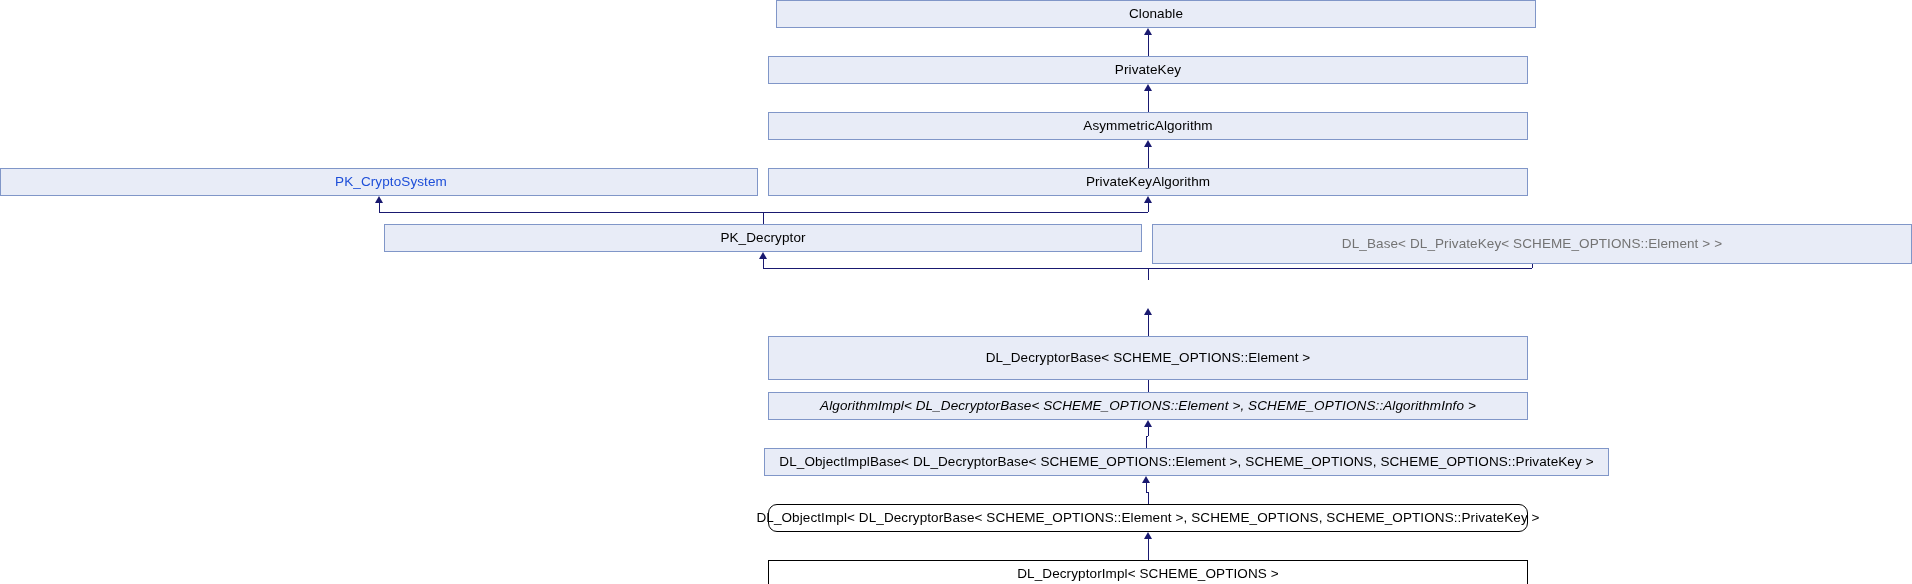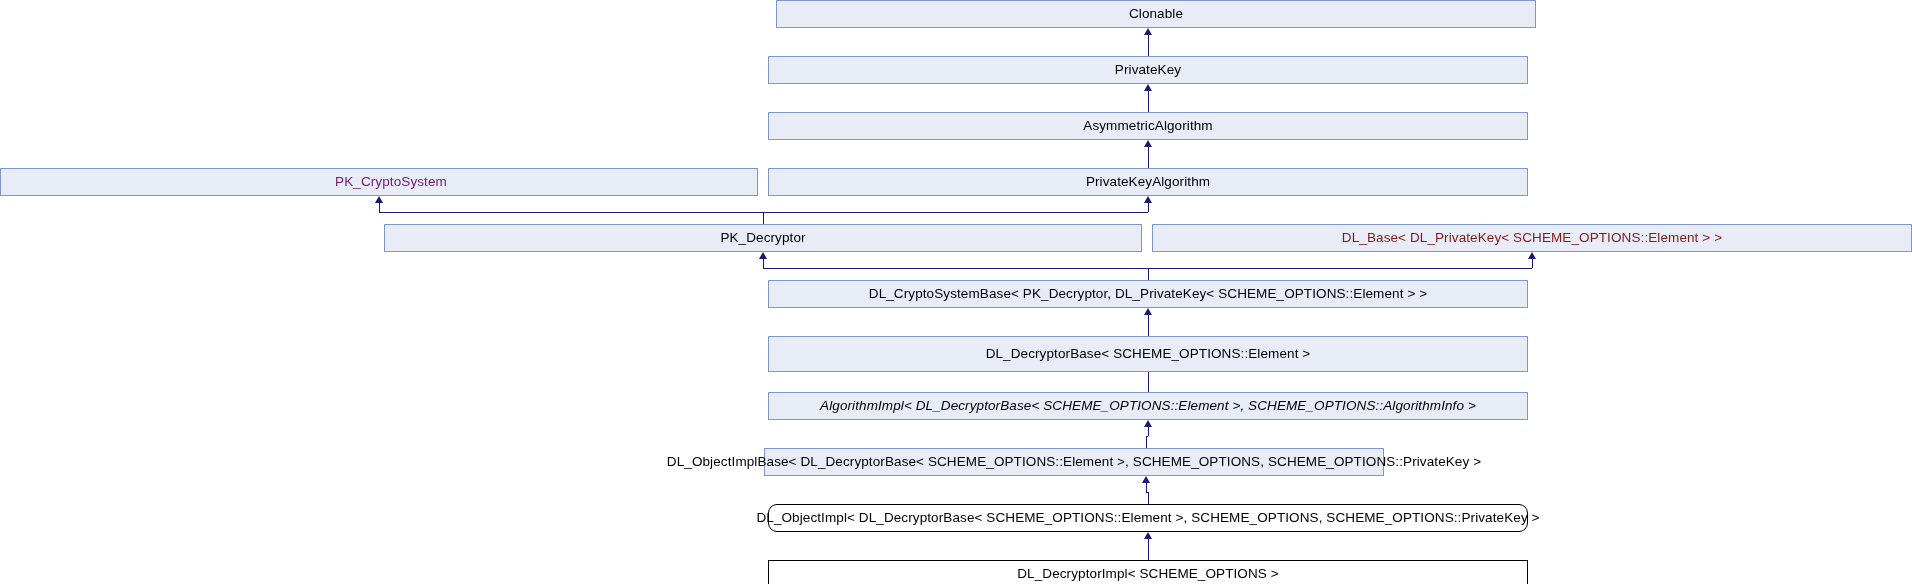--- a/index.html
+++ b/index.html
@@ -92,42 +92,39 @@
     <div class="arrow" style="left: 1144px; top: 532px; border-bottom-color: rgb(25, 25, 112);"></div>
     <div class="node" style="left: 768px; top: 0px; width: 760px; height: 28px; background: rgb(232, 236, 247); border-color: rgb(128, 150, 200); color: rgb(0, 0, 0); margin-left: 8px;">
       <span>Clonable</span>
     </div>
     <div class="node" style="left: 768px; top: 56px; width: 760px; height: 28px; background: rgb(232, 236, 247); border-color: rgb(128, 150, 200); color: rgb(0, 0, 0);">
       <span>PrivateKey</span>
     </div>
     <div class="node" style="left: 768px; top: 112px; width: 760px; height: 28px; background: rgb(232, 236, 247); border-color: rgb(128, 150, 200); color: rgb(0, 0, 0);">
       <span>AsymmetricAlgorithm</span>
     </div>
-    <div class="node" style="left: 0px; top: 168px; width: 758px; height: 28px; background: rgb(232, 236, 247); border-color: rgb(128, 150, 200); color: #701a75; padding-left: 24px;">
+    <div class="node" style="left: 0px; top: 168px; width: 758px; height: 28px; background: rgb(232, 236, 247); border-color: rgb(128, 150, 200); color: #1d4ed8; padding-left: 24px;">
       <span>PK_CryptoSystem</span>
     </div>
     <div class="node" style="left: 384px; top: 224px; width: 758px; height: 28px; background: rgb(232, 236, 247); border-color: rgb(128, 150, 200); color: rgb(0, 0, 0);">
       <span>PK_Decryptor</span>
     </div>
     <div class="node" style="left: 768px; top: 168px; width: 760px; height: 28px; background: rgb(232, 236, 247); border-color: rgb(128, 150, 200); color: rgb(0, 0, 0);">
       <span>PrivateKeyAlgorithm</span>
     </div>
-    <div class="node" style="left: 1152px; top: 224px; width: 760px; height: 28px; background: rgb(232, 236, 247); border-color: rgb(128, 150, 200); color: #7f1d1d;">
+    <div class="node" style="left: 1152px; top: 224px; width: 760px; height: 40px; background: rgb(232, 236, 247); border-color: rgb(128, 150, 200); color: #737373;">
       <span>DL_Base&lt; DL_PrivateKey&lt; SCHEME_OPTIONS::Element &gt; &gt;</span>
     </div>
-    <div class="node" style="left: 768px; top: 280px; width: 760px; height: 28px; background: rgb(232, 236, 247); border-color: rgb(128, 150, 200); color: rgb(0, 0, 0);">
-      <span>DL_CryptoSystemBase&lt; PK_Decryptor, DL_PrivateKey&lt; SCHEME_OPTIONS::Element &gt; &gt;</span>
-    </div>
-    <div class="node" style="left: 768px; top: 336px; width: 760px; height: 36px; background: rgb(232, 236, 247); border-color: rgb(128, 150, 200); color: rgb(0, 0, 0);">
+    <div class="node" style="left: 768px; top: 336px; width: 760px; height: 44px; background: rgb(232, 236, 247); border-color: rgb(128, 150, 200); color: rgb(0, 0, 0);">
       <span>DL_DecryptorBase&lt; SCHEME_OPTIONS::Element &gt;</span>
     </div>
     <div class="node" style="left: 768px; top: 392px; width: 760px; height: 28px; background: rgb(232, 236, 247); border-color: rgb(128, 150, 200); color: rgb(0, 0, 0); font-style: italic;">
       <span>AlgorithmImpl&lt; DL_DecryptorBase&lt; SCHEME_OPTIONS::Element &gt;, SCHEME_OPTIONS::AlgorithmInfo &gt;</span>
     </div>
-    <div class="node" style="left: 764px; top: 448px; width: 620px; height: 28px; background: rgb(232, 236, 247); border-color: rgb(128, 150, 200); color: rgb(0, 0, 0);">
+    <div class="node" style="left: 764px; top: 448px; width: 845px; height: 28px; background: rgb(232, 236, 247); border-color: rgb(128, 150, 200); color: rgb(0, 0, 0);">
       <span>DL_ObjectImplBase&lt; DL_DecryptorBase&lt; SCHEME_OPTIONS::Element &gt;, SCHEME_OPTIONS, SCHEME_OPTIONS::PrivateKey &gt;</span>
     </div>
     <div class="node current" style="left: 768px; top: 504px; width: 760px; height: 28px; background: rgb(255, 255, 255); border-color: rgb(0, 0, 0); color: rgb(0, 0, 0); border-radius: 9px;">
       <span>DL_ObjectImpl&lt; DL_DecryptorBase&lt; SCHEME_OPTIONS::Element &gt;, SCHEME_OPTIONS, SCHEME_OPTIONS::PrivateKey &gt;</span>
     </div>
     <div class="node current" style="left: 768px; top: 560px; width: 760px; height: 28px; background: rgb(255, 255, 255); border-color: rgb(0, 0, 0); color: rgb(0, 0, 0);">
       <span>DL_DecryptorImpl&lt; SCHEME_OPTIONS &gt;</span>
     </div>
   </div>
 

